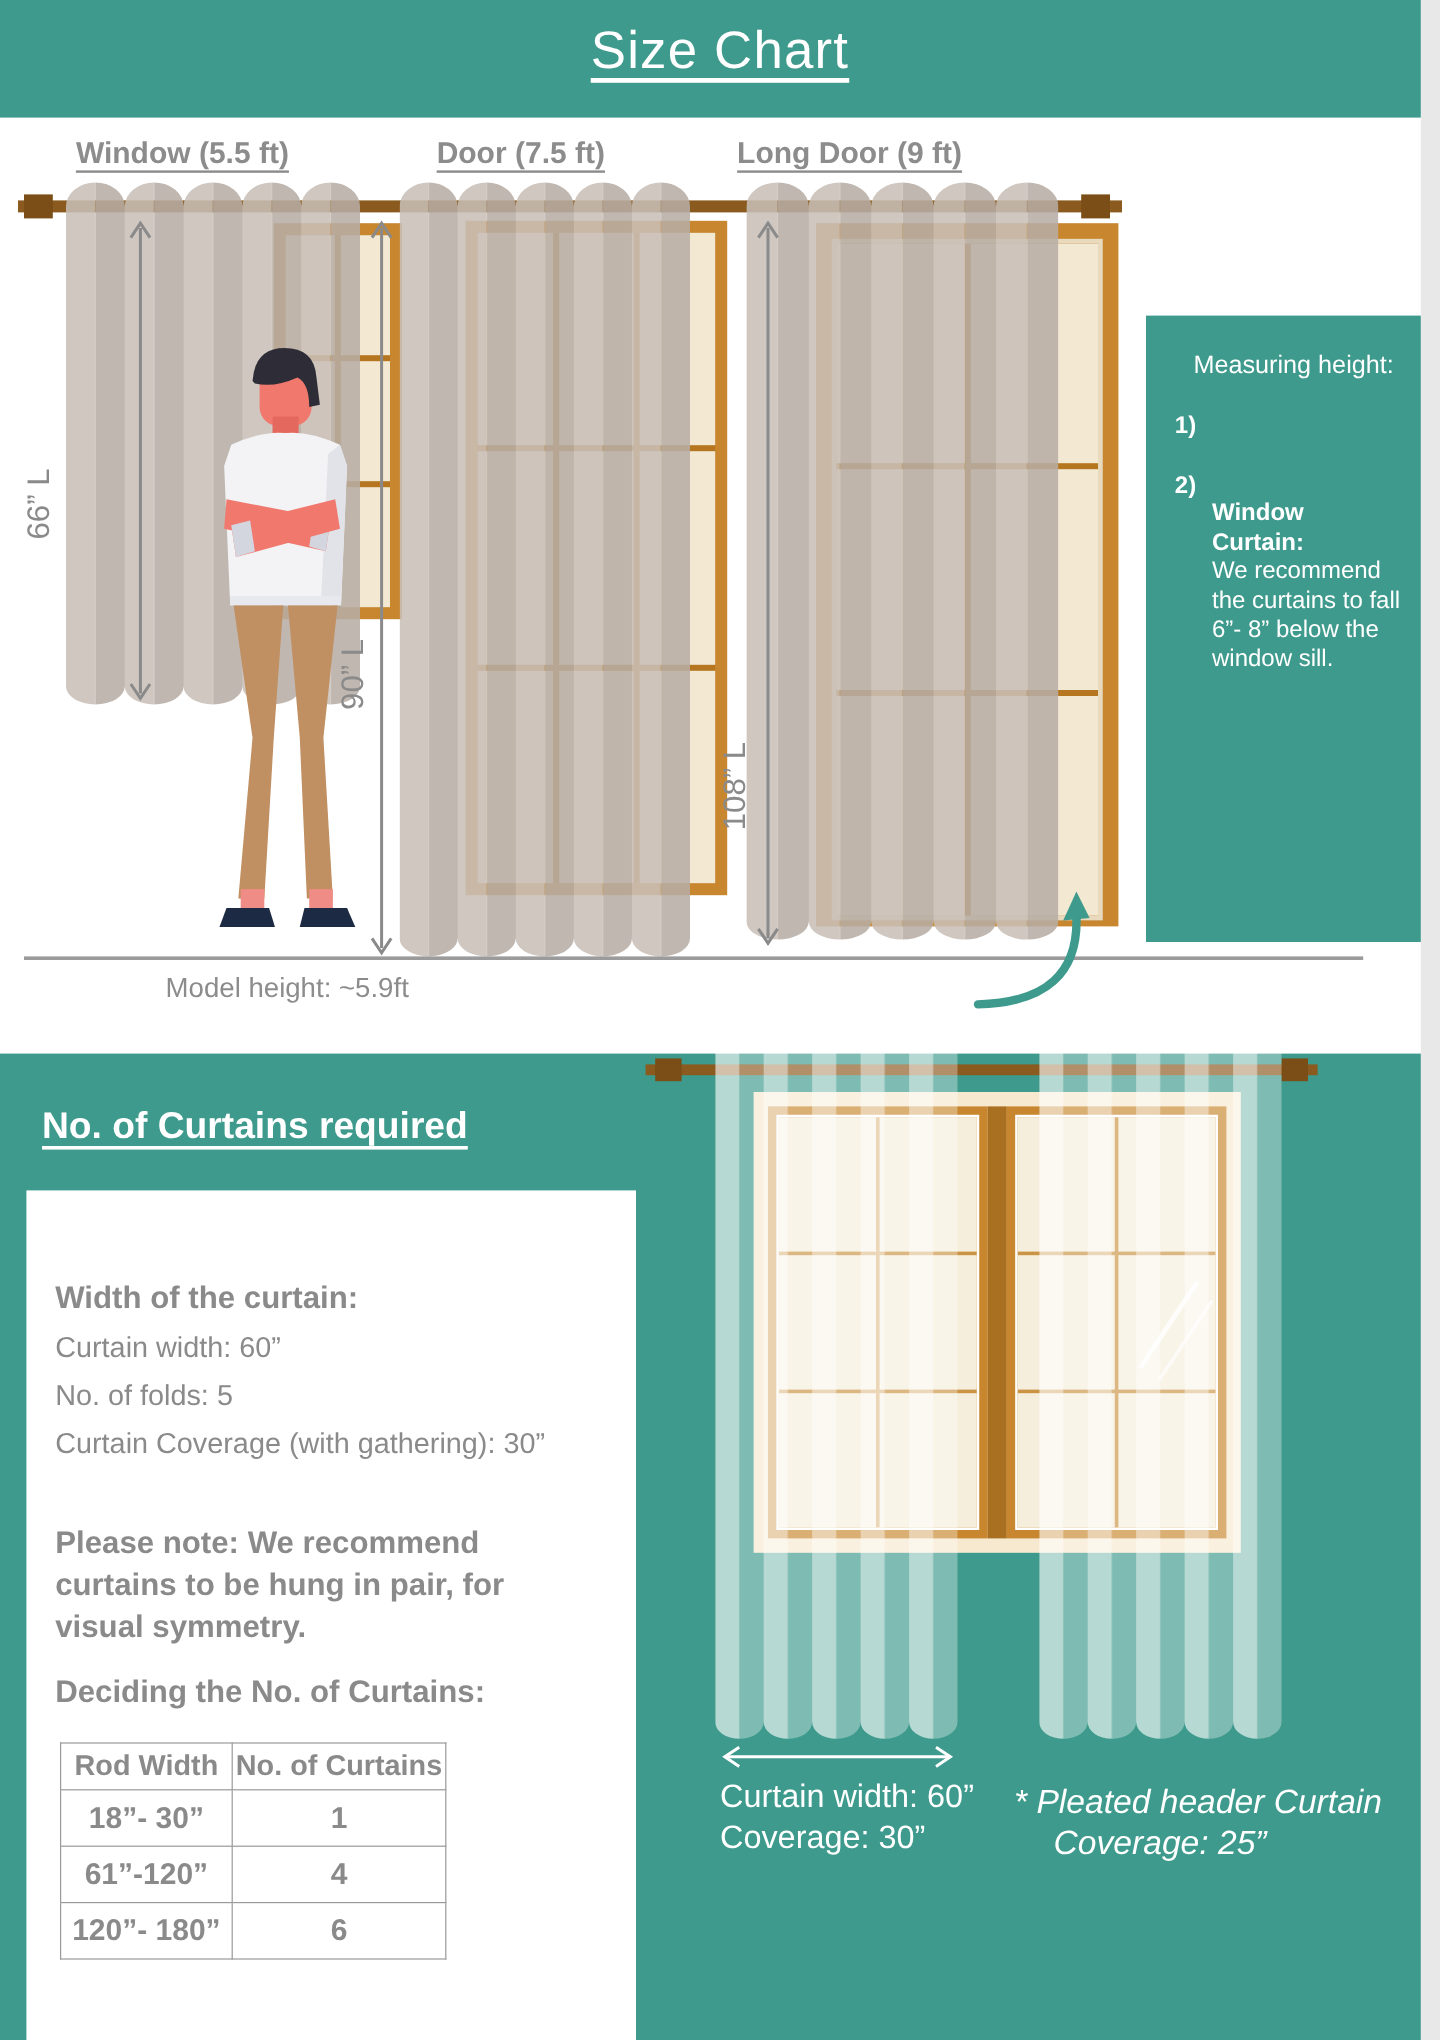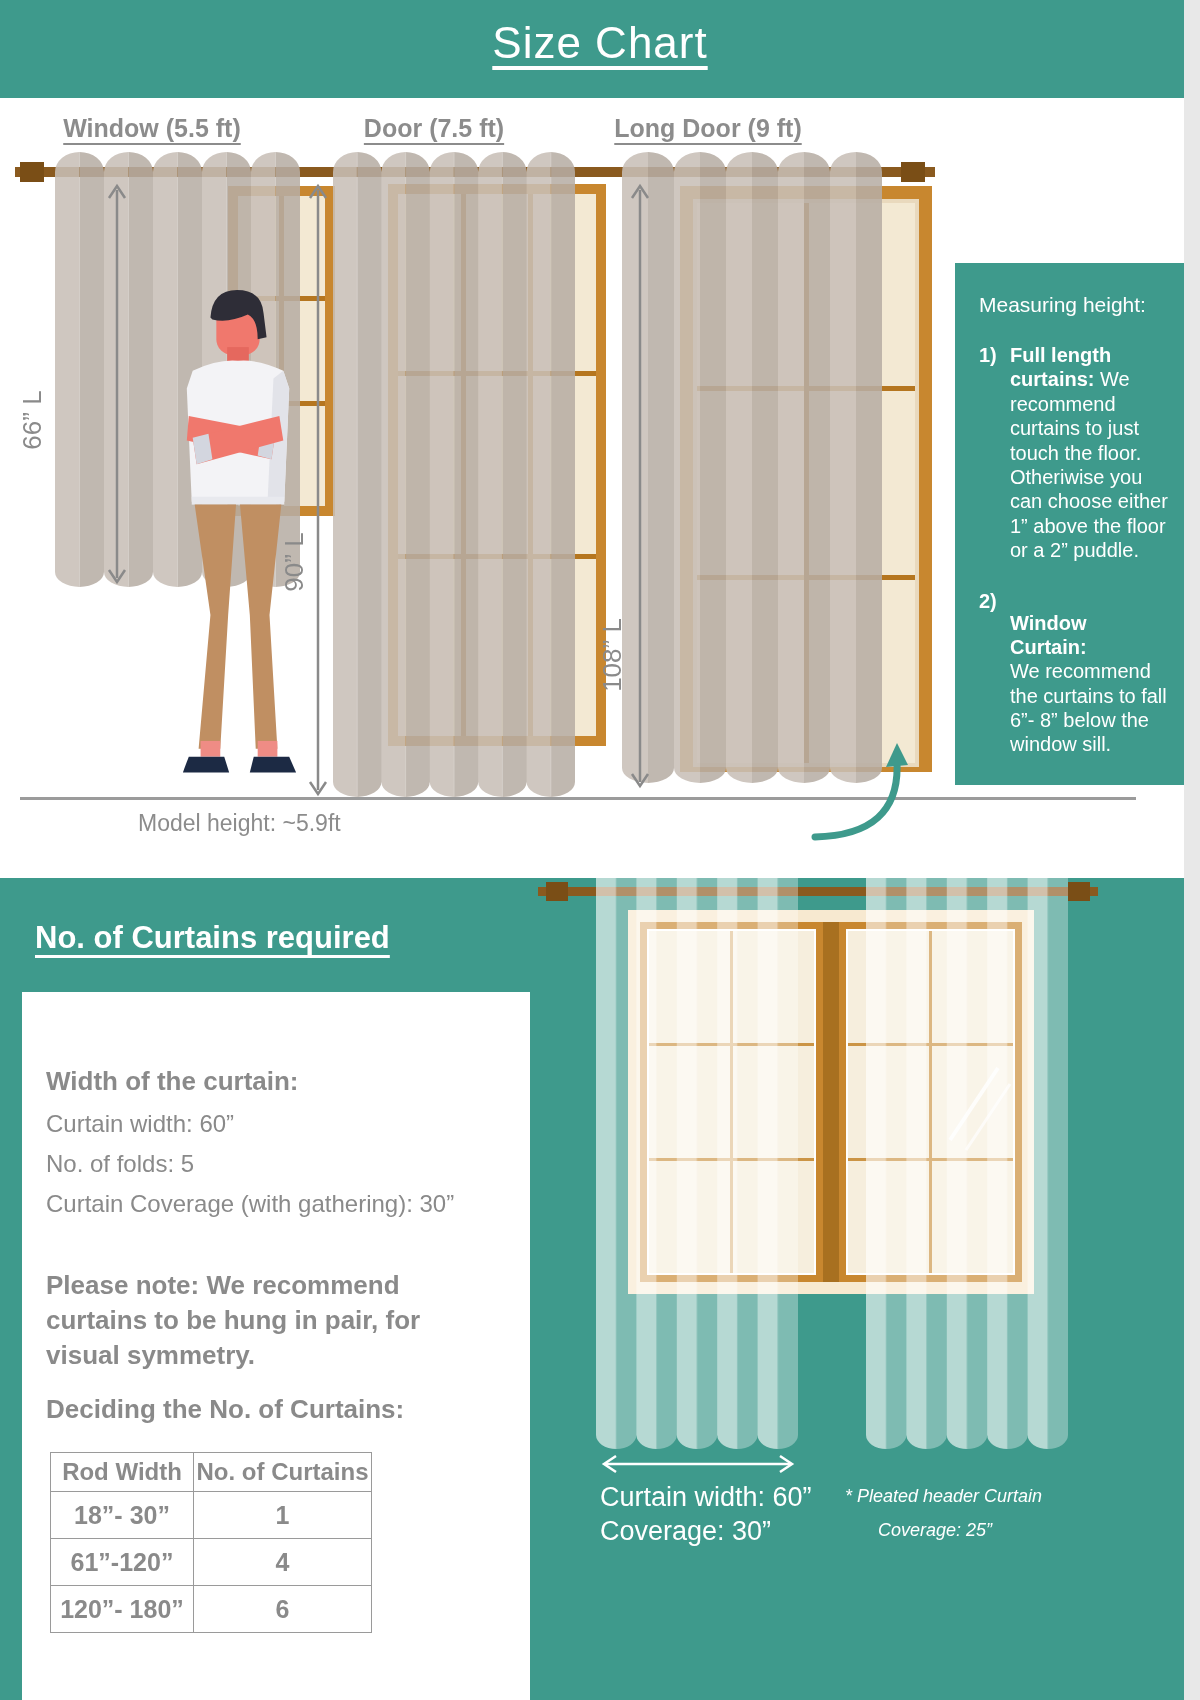--- a/index.html
+++ b/index.html
@@ -31,21 +31,21 @@
 
   
   .rotlabel{color:#8a8a8a;font-size:26px;white-space:nowrap;
             transform:translate(-50%,-50%) rotate(-90deg);}
   .floorline{background:#9B9B9B;}
   .modelheight{color:#8c8c8c;font-size:23px;}
 
   
   .mbox{left:955px;top:263px;width:242px;height:522px;background:#3E9A8C;
         box-sizing:border-box;padding:30px 20px 0 24px;color:#ffffff;}
-  .mbox .mtitle{font-size:21px;margin-bottom:26px;}
+  .mbox .mtitle{font-size:21px;margin-bottom:26px;text-align:center;}
   .mi{display:flex;gap:7px;margin-bottom:26px;font-size:20px;line-height:1.22;}
   .mi .num{flex:0 0 24px;font-weight:bold;}
   .mi b{font-weight:bold;}
   .mi .blk b{display:block;max-width:120px;margin-top:22px;}
 
   
   .botband{left:0;top:878px;width:1200px;height:822px;background:#3E9A8C;}
   .botheading{left:35px;top:920px;color:#ffffff;font-weight:bold;font-size:31px;
               text-decoration:underline;text-underline-offset:7px;}
   .card{left:22px;top:992px;width:508px;height:708px;background:#ffffff;}
@@ -64,21 +64,21 @@
   .winb{left:628px;top:910px;width:406px;height:384px;background:#F7E9D0;
         box-sizing:border-box;padding:12px;display:flex;}
   .panelB{flex:1;background:#C8872F;padding:7px;box-sizing:border-box;}
   .panesB{border:2px solid #ffffff;background:#CB9445;display:grid;height:100%;
           box-sizing:border-box;grid-template-columns:1fr 1fr;grid-template-rows:1fr 1fr 1fr;gap:3px;}
   .panesB>div{background:#F6EEDD;}
   .post{width:16px;background:#A87020;}
 
   
   .wlabel{color:#ffffff;font-size:27px;}
-  .plabel{color:#ffffff;font-size:18px;font-style:italic;}
+  .plabel{color:#ffffff;font-size:28px;font-style:italic;}
 </style>
 </head>
 <body>
 
 <div id="stage">
 
   <div class="abs topband"></div>
   <div class="abs title">Size Chart</div>
 
   <div class="abs sizelabel" style="left:40px;">Window (5.5 ft)</div>
@@ -189,21 +189,20 @@
     <path d="M96,476 L132,476 L139,492 L92,492 Z" fill="#1C2A44"></path>
   </svg>
 
   <div class="abs floorline" style="left:20px;top:797px;width:1116px;height:3px;"></div>
   <div class="abs modelheight" style="left:138px;top:810px;">Model height: ~5.9ft</div>
 
   <div class="abs mbox">
     <div class="mtitle">Measuring height:</div>
     <div class="mi">
       <span class="num">1)</span>
-      <div class="mtxt"><b>Full length curtains:</b> <span>We recommend curtains to just touch the floor. Otheriwise you can choose either 1” above the floor or a 2” puddle.</span></div>
     </div>
     <div class="mi">
       <span class="num">2)</span>
       <div class="mtxt blk"><b>Window Curtain:</b> <span>We recommend the curtains to fall 6”- 8” below the window sill.</span></div>
     </div>
   </div>
 
   <svg class="abs" style="left:795px;top:737px;" width="130" height="110">
     <path d="M20,100 Q105,98 102,26" fill="none" stroke="#3E9A8C" stroke-width="7" stroke-linecap="round"></path>
     <polygon points="91,30 102,6 113,28" fill="#3E9A8C"></polygon>

